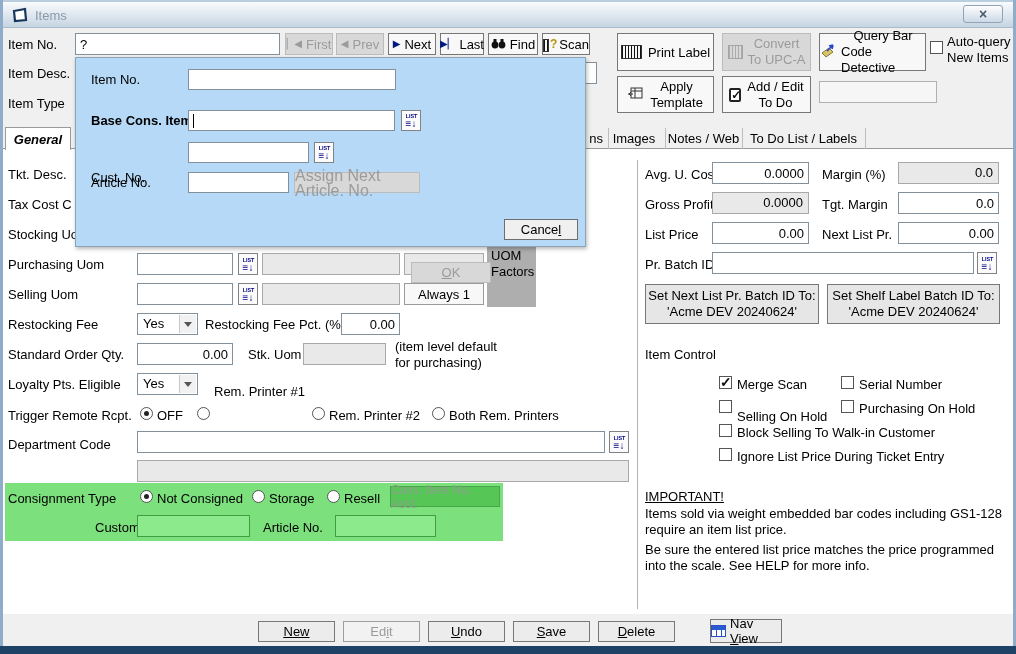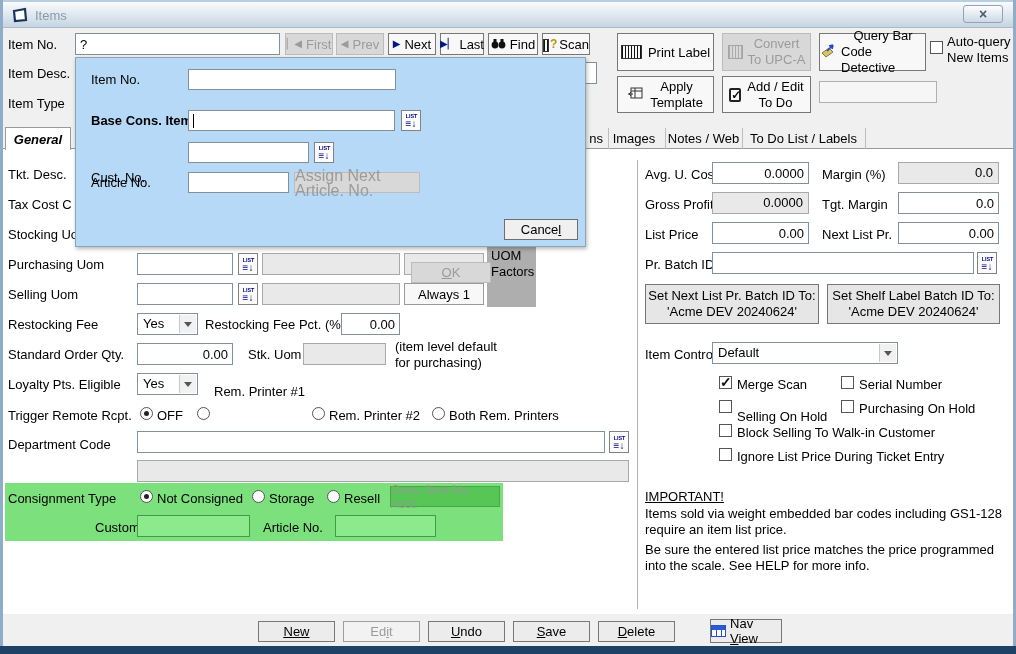--- a/index.html
+++ b/index.html
@@ -302,26 +302,20 @@
       </span>
   </div>
   <div class="btn" style="left:827px;top:284px;width:173px;height:40px;background:#e6e6e6;">
     <span class="t2">
         <span>Set Shelf Label Batch ID To:</span>
         <span>'Acme DEV 20240624'</span>
       </span>
   </div>
 
   <span class="lbl" style="left:645px;top:347px;">Item Control</span>
-  <div class="combo" style="left:712px;top:342px;width:186px;height:22px;">
-    <span>Default</span>
-    <span class="arrbox">
-        <span class="tri"></span>
-      </span>
-  </div>
 
   <span class="cb on" style="left:719px;top:376px;"></span>
   <span class="lbl" style="left:737px;top:377px;">Merge Scan</span>
   <span class="cb" style="left:841px;top:376px;"></span>
   <span class="lbl" style="left:859px;top:377px;">Serial Number</span>
   <span class="cb" style="left:719px;top:400px;"></span>
   <span class="lbl" style="left:737px;top:401px;margin-top:8px;">Selling On Hold</span>
   <span class="cb" style="left:841px;top:400px;"></span>
   <span class="lbl" style="left:859px;top:401px;">Purchasing On Hold</span>
   <span class="cb" style="left:719px;top:424px;"></span>

